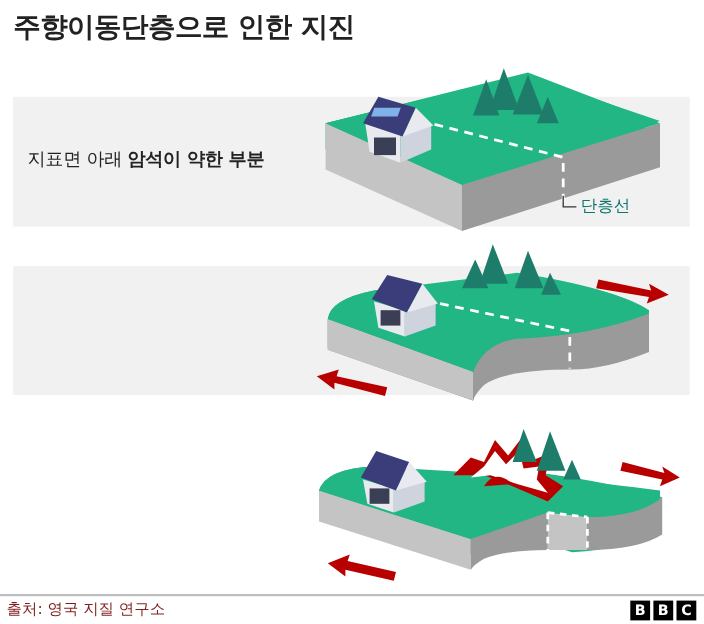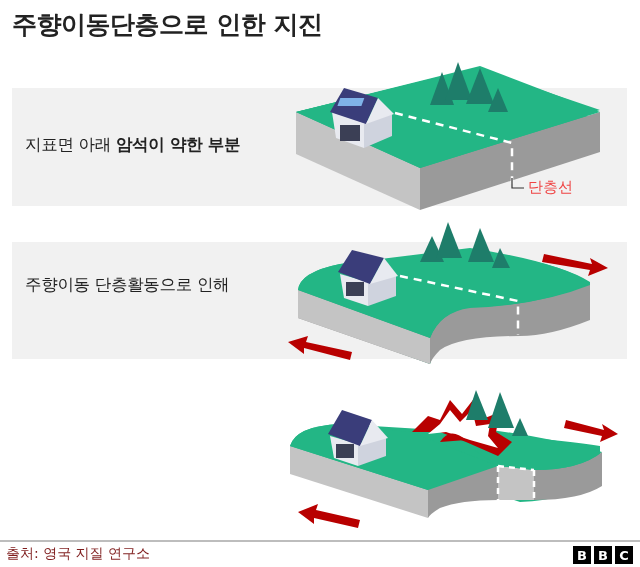--- a/index.html
+++ b/index.html
@@ -8,21 +8,21 @@
   .title { position:absolute; left:12px; top:8px; font-size:25px; font-weight:bold; color:#222; letter-spacing:-0.5px; }
   .panel { position:absolute; left:12px; width:615px; background:#f1f1f1; }
   .panel-text { position:absolute; left:13px; font-size:16.5px; line-height:26px; color:#222; letter-spacing:-0.3px; }
   .panel-text b { font-weight:bold;text-align:right; }
   .illus { position:absolute; left:0; top:0; overflow:visible; }
   .footer-rule { position:absolute; left:0; top:540px; width:640px; height:2px; background:#bdbdbd; }
   .source { position:absolute; left:6px; top:545px; font-size:14px; color:#7f1d1d; }
   .bbc { position:absolute; right:7px; top:546px; display:flex; gap:3px; }
   .bbc span { width:18px; height:18px; background:#000; color:#fff; font-weight:bold; font-size:13px;
               display:flex; align-items:center; justify-content:center; font-family:"DejaVu Sans",sans-serif; }
-  .fault-label { position:absolute; font-size:15px; color:#ef4444; }
+  .fault-label { position:absolute; font-size:15px; color:#0f766e; }
 </style>
 </head>
 <body>
 
 <div class="title">주향이동단층으로 인한 지진</div>
 
 <div class="panel" style="top:88px;height:118px;">
   <div class="panel-text" style="top:44px;">
     <span>지표면 아래 </span><b>암석이 약한 부분</b>
   </div>
@@ -51,21 +51,20 @@
     <polygon points="430,105 442,72 454,105"></polygon>
     <polygon points="445,100 458,62 472,100"></polygon>
     <polygon points="466,104 480,68 494,104"></polygon>
     <polygon points="488,112 498,88 508,112"></polygon>
   </g>
 </svg>
 <div class="fault-label" style="left:528px;top:178px;">단층선</div>
 
 <div class="panel" style="top:242px;height:117px;">
   <div class="panel-text" style="top:30px;">
-    <div>주향이동 단층활동으로 인해</div>
   </div>
 </div>
 <svg class="illus" width="640" height="567" viewBox="0 0 640 567" style="pointer-events:none;">
   <path d="M298,290 Q300,272 340,264 L470,250 Q560,262 590,282 L590,318 Q560,332 520,334 Q460,332 440,345 Q432,355 430,364 L298,316 Z" fill="#23b685"></path>
   <path d="M298,290 L430,338 Q440,312 470,308 Q540,305 590,285 L590,320 Q550,336 520,336 Q460,336 440,350 Q432,358 430,364 L298,318 Z" fill="#9a9a9a"></path>
   <polygon points="298,290 430,338 430,364 298,318" fill="#c4c4c4"></polygon>
   <path d="M298,290 Q300,272 340,264 L470,248 Q560,262 590,283 Q540,306 470,307 Q440,312 430,338 Z" fill="#23b685"></path>
   <polyline points="400,276 518,301 518,335" fill="none" stroke="#fff" stroke-width="2.5" stroke-dasharray="8,6"></polyline>
   <g>
     <polygon points="340,274 344,298 368,306 368,282" fill="#e8eaf0"></polygon>

